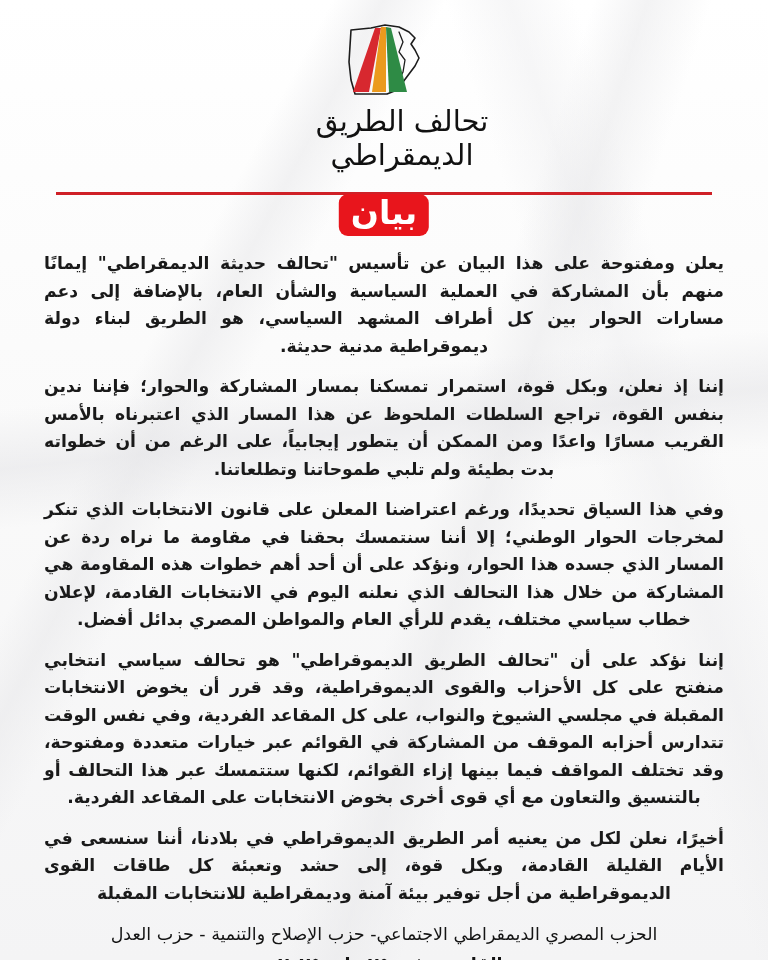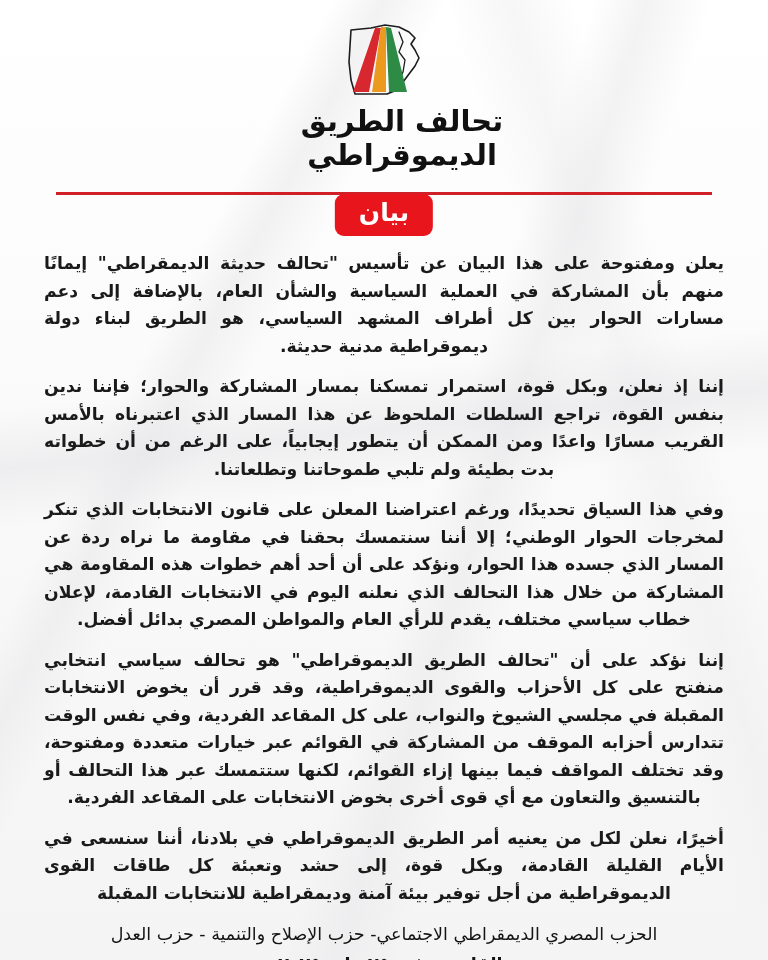--- a/index.html
+++ b/index.html
@@ -49,21 +49,21 @@
   }
   .brand-mark {
     position: relative;
     width: 122px;
     height: 78px;
     margin: 0 auto 4px;
   }
   .brand-mark svg { display: block; width: 100%; height: 100%; }
 
   .brand-wordmark {
-    font-weight: bold;
+    font-weight: normal;
     color: #111111;
     letter-spacing: 0.5px;
     margin-left: 36px;
   }
   .brand-wordmark .line-1 {
     display: block;
     font-size: 29px;
     line-height: 34px;
   }
   .brand-wordmark .line-2 {
@@ -86,25 +86,25 @@
     top: 6px;
     height: 3px;
     background: #cf2027;
   }
   .title-chip {
     position: absolute;
     left: 50%;
     top: 8px;
     transform: translateX(-50%);
     min-width: 86px;
-    padding: 3px 24px 7px;
+    padding: 3px 12px 7px;
     border-radius: 9px;
     background: #e8151c;
     color: #ffffff;
-    font-size: 25px;
+    font-size: 33px;
     font-weight: bold;
     line-height: 32px;
     box-sizing: border-box;
   }
 
   
   .statement-body {
     position: relative;
     z-index: 2;
     margin: 12px 44px 0;
@@ -160,21 +160,21 @@
         <path d="M52 6 L58 6 L46 70 L30 70 Z" fill="#d7282f"></path>
 
         <path d="M58 5 L63 5 L63 70 L49 70 Z" fill="#eb9a1e"></path>
 
         <path d="M63 5 L68 6 L84 70 L66 70 Z" fill="#2e8b45"></path>
       </svg>
     </div>
 
     <div class="brand-wordmark">
       <span class="line-1">تحالف الطريق</span>
-      <span class="line-2">الديموقراطي</span>
+      <span class="line-2">الديمقراطي</span>
     </div>
   </div>
 
   <div class="title-band">
     <div class="title-rule"></div>
     <div class="title-chip">بيان</div>
   </div>
 
   <div class="statement-body" id="statement-body">
       <p class="statement-paragraph"><span>يعلن ومفتوحة على هذا البيان عن تأسيس "</span><b>تحالف حديثة الديمقراطي</b><span>" إيمانًا منهم بأن المشاركة في العملية السياسية والشأن العام، بالإضافة إلى دعم مسارات الحوار بين كل أطراف المشهد السياسي، هو الطريق لبناء دولة ديموقراطية مدنية حديثة.</span></p>

